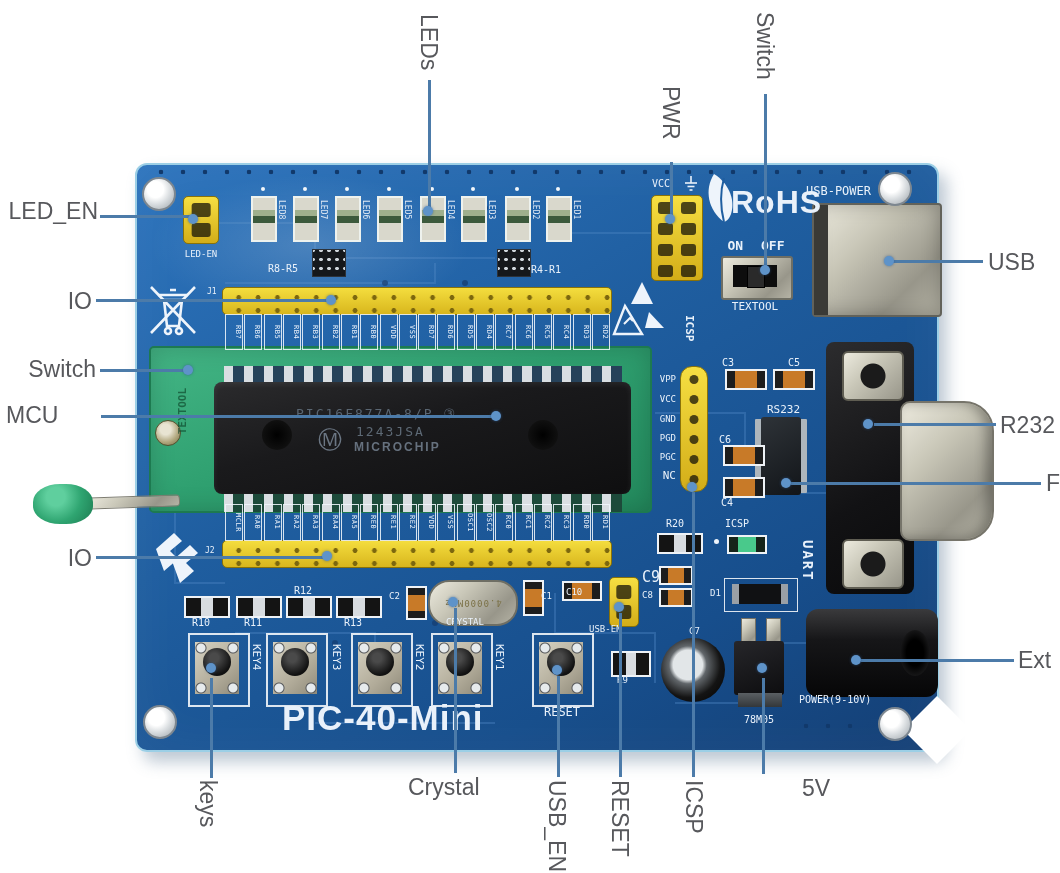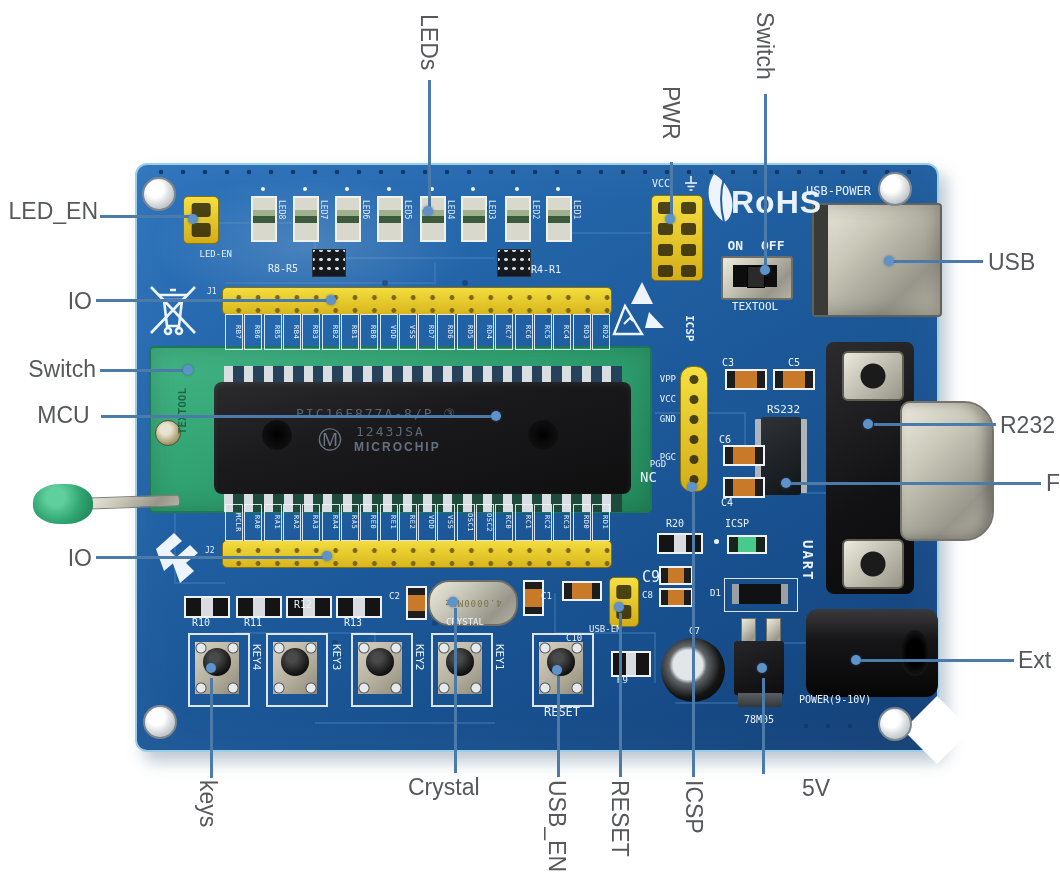--- a/index.html
+++ b/index.html
@@ -96,21 +96,21 @@
 <div class="chamfer"></div>
 <div class="screw" style="left:142px;top:177px"></div>
 <div class="screw" style="left:878px;top:172px"></div>
 <div class="screw" style="left:143px;top:705px"></div>
 <div class="screw" style="left:878px;top:707px;z-index:31"></div>
 
 <div class="jumper" style="left:183px;top:196px;width:34px;height:46px">
       <i style="top:6px"></i>
       <i style="top:26px"></i>
     </div>
-<div class="silk" style="left:170px;top:249px;width:62px;text-align:right;font-size:9px">LED-EN</div>
+<div class="silk" style="left:170px;top:249px;width:62px;text-align:center;font-size:9px">LED-EN</div>
 
 <div class="led" style="left:251px"></div>
     <span class="ledlbl" style="left:277px">LED8</span>
 <div class="led" style="left:293px"></div>
     <span class="ledlbl" style="left:319px">LED7</span>
 <div class="led" style="left:335px"></div>
     <span class="ledlbl" style="left:361px">LED6</span>
 <div class="led" style="left:377px"></div>
     <span class="ledlbl" style="left:403px">LED5</span>
 <div class="led" style="left:420px"></div>
@@ -236,23 +236,23 @@
   <i style="top:8px;width:9px;height:9px;border-radius:50%"></i>
       <i style="top:28px;width:9px;height:9px;border-radius:50%"></i>
   <i style="top:48px;width:9px;height:9px;border-radius:50%"></i>
       <i style="top:68px;width:9px;height:9px;border-radius:50%"></i>
   <i style="top:88px;width:9px;height:9px;border-radius:50%"></i>
       <i style="top:108px;width:9px;height:9px;border-radius:50%"></i>
 </div>
 <div class="silk" style="left:640px;top:374px;width:36px;text-align:right;font-size:9px">VPP</div>
 <div class="silk" style="left:640px;top:394px;width:36px;text-align:right;font-size:9px">VCC</div>
 <div class="silk" style="left:640px;top:414px;width:36px;text-align:right;font-size:9px">GND</div>
-<div class="silk" style="left:640px;top:459px;width:36px;text-align:center;font-size:9px">PGD</div>
+<div class="silk" style="left:640px;top:433px;width:36px;text-align:right;font-size:9px">PGD</div>
 <div class="silk" style="left:640px;top:452px;width:36px;text-align:right;font-size:9px">PGC</div>
-<div class="silk" style="left:640px;top:469px;width:36px;text-align:left;font-size:14px">NC</div>
+<div class="silk" style="left:640px;top:469px;width:36px;text-align:right;font-size:11px">NC</div>
 
 <div class="silk" style="left:722px;top:357px;font-size:10px">C3</div>
 <div class="capbody" style="left:725px;top:369px;width:38px;height:17px"></div>
 <div class="silk" style="left:788px;top:357px;font-size:10px">C5</div>
 <div class="capbody" style="left:773px;top:369px;width:38px;height:17px"></div>
 <div class="silk" style="left:767px;top:403px;font-size:11px">RS232</div>
 <div class="abs" style="left:761px;top:417px;width:40px;height:78px;background:linear-gradient(150deg,#2e3338,#121519);border-radius:3px;z-index:5;
   box-shadow:-8px 0 0 -2px #aeb6bc,8px 0 0 -2px #aeb6bc"></div>
 <div class="silk" style="left:719px;top:434px;font-size:10px">C6</div>
 <div class="capbody" style="left:723px;top:445px;width:38px;height:17px"></div>
@@ -278,21 +278,21 @@
 <div class="silk" style="left:356px;top:424px;font-size:13px;letter-spacing:2px;color:#5d6975">1243JSA</div>
 <div class="silk" style="left:318px;top:424px;font-size:24px;color:#6b7683;font-family:'Liberation Sans',sans-serif">Ⓜ</div>
 <div class="silk" style="left:354px;top:440px;font-size:12px;font-weight:bold;letter-spacing:2px;color:#66717e;font-family:'Liberation Sans',sans-serif">MICROCHIP</div>
 
 <div class="res" style="left:184px;top:596px;width:42px;height:18px"></div>
 <div class="res" style="left:236px;top:596px;width:42px;height:18px"></div>
 <div class="res" style="left:286px;top:596px;width:42px;height:18px"></div>
 <div class="res" style="left:336px;top:596px;width:42px;height:18px"></div>
 <div class="silk" style="left:192px;top:617px;font-size:10px">R10</div>
 <div class="silk" style="left:244px;top:617px;font-size:10px">R11</div>
-<div class="silk" style="left:294px;top:599px;font-size:10px">R12</div>
+<div class="silk" style="left:294px;top:585px;font-size:10px">R12</div>
 <div class="silk" style="left:344px;top:617px;font-size:10px">R13</div>
 
 <div class="keybtn" style="left:188px">
       <i class="km"></i>
       <i class="kb"></i>
     </div>
 <span class="klbl" style="left:250px;top:644px">KEY4</span>
 <div class="keybtn" style="left:266px">
       <i class="km"></i>
       <i class="kb"></i>
@@ -307,31 +307,32 @@
       <i class="km"></i>
       <i class="kb"></i>
     </div>
 <span class="klbl" style="left:493px;top:644px">KEY1</span>
 <div class="keybtn" style="left:532px">
       <i class="km"></i>
       <i class="kb"></i>
     </div>
 <div class="silk" style="left:534px;top:705px;width:56px;text-align:center;font-size:12px">RESET</div>
 
+<div class="silk" style="left:282px;top:698px;font-size:35px;font-weight:bold;letter-spacing:1px;font-family:'Liberation Sans',sans-serif">PIC-40-Mini</div>
 
 <div class="silk" style="left:389px;top:591px;font-size:9px">C2</div>
 <div class="capbody capv" style="left:406px;top:586px;width:17px;height:30px"></div>
 <div class="abs metal" style="left:428px;top:580px;width:86px;height:42px;border-radius:21px;border:2px solid #6e6e64;z-index:5;display:flex;align-items:center;justify-content:center">
   <span style="transform:rotate(180deg);font:9px 'DejaVu Sans Mono',monospace;color:#7c7248;letter-spacing:1px">4.0000MHz</span>
 </div>
 <div class="silk" style="left:446px;top:617px;font-size:9px">CRYSTAL</div>
 <div class="capbody capv" style="left:523px;top:580px;width:17px;height:32px"></div>
 <div class="silk" style="left:541px;top:591px;font-size:9px">C1</div>
 <div class="capbody" style="left:562px;top:581px;width:36px;height:16px"></div>
-<div class="silk" style="left:566px;top:633px;font-size:9px">C10</div>
+<div class="silk" style="left:566px;top:587px;font-size:9px">C10</div>
 <div class="jumper" style="left:609px;top:577px;width:28px;height:48px">
       <i style="top:7px"></i>
       <i style="top:27px"></i>
     </div>
 <div class="silk" style="left:589px;top:624px;font-size:9px">USB-EN</div>
 <div class="res" style="left:611px;top:651px;width:36px;height:22px"></div>
 <div class="silk" style="left:617px;top:675px;font-size:9px">R9</div>
 
 <div class="silk" style="left:642px;top:568px;font-size:15px">C9</div>
 <div class="capbody" style="left:659px;top:566px;width:30px;height:15px"></div>
@@ -369,21 +370,21 @@
 
 <div class="ann" style="left:0;top:199px;width:98px;text-align:right">LED_EN</div>
 <div class="lh" style="left:100px;top:215px;width:90px"></div>
 <div class="ldot" style="left:188px;top:214px"></div>
 <div class="ann" style="left:0;top:289px;width:92px;text-align:right">IO</div>
 <div class="lh" style="left:96px;top:299px;width:234px"></div>
 <div class="ldot" style="left:326px;top:295px"></div>
 <div class="ann" style="left:0;top:357px;width:96px;text-align:right">Switch</div>
 <div class="lh" style="left:100px;top:369px;width:88px"></div>
 <div class="ldot" style="left:183px;top:365px"></div>
-<div class="ann" style="left:15px;top:403px;width:97px;text-align:center">MCU</div>
+<div class="ann" style="left:6px;top:403px;width:97px;text-align:left">MCU</div>
 <div class="lh" style="left:101px;top:415px;width:394px"></div>
 <div class="ldot" style="left:491px;top:411px"></div>
 <div class="ann" style="left:0;top:546px;width:92px;text-align:right">IO</div>
 <div class="lh" style="left:96px;top:556px;width:230px"></div>
 <div class="ldot" style="left:322px;top:551px"></div>
 
 <div class="ann vt" style="left:417px;top:14px">LEDs</div>
 <div class="lv" style="left:428px;top:80px;height:128px"></div>
 <div class="ldot" style="left:423px;top:206px"></div>
 <div class="ann vt" style="left:659px;top:86px">PWR</div>

